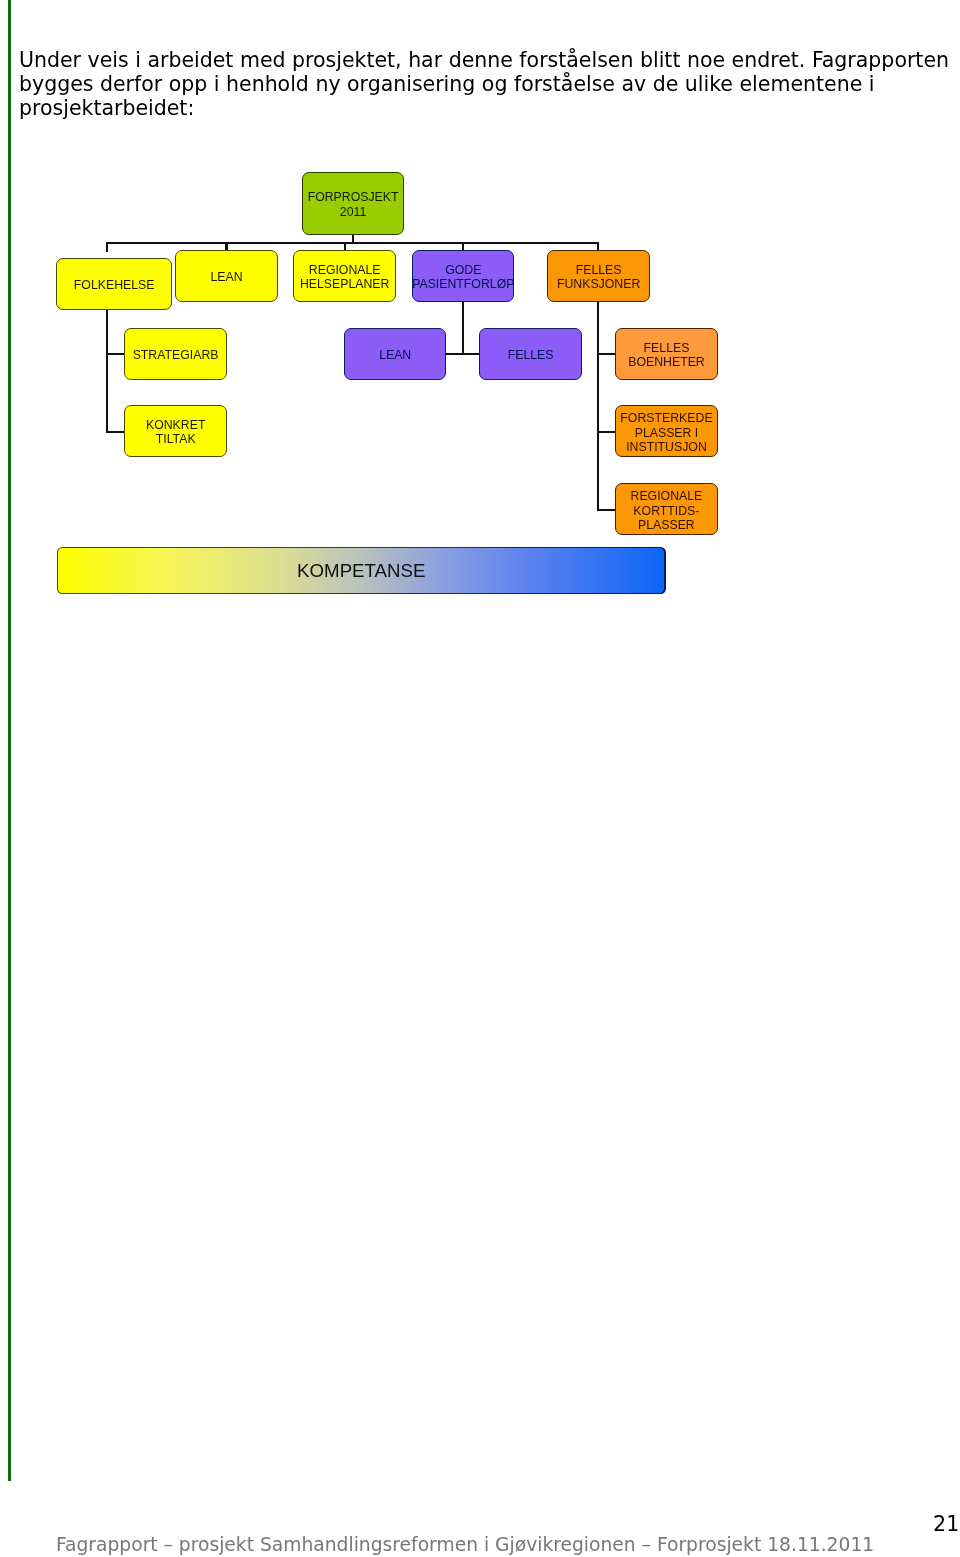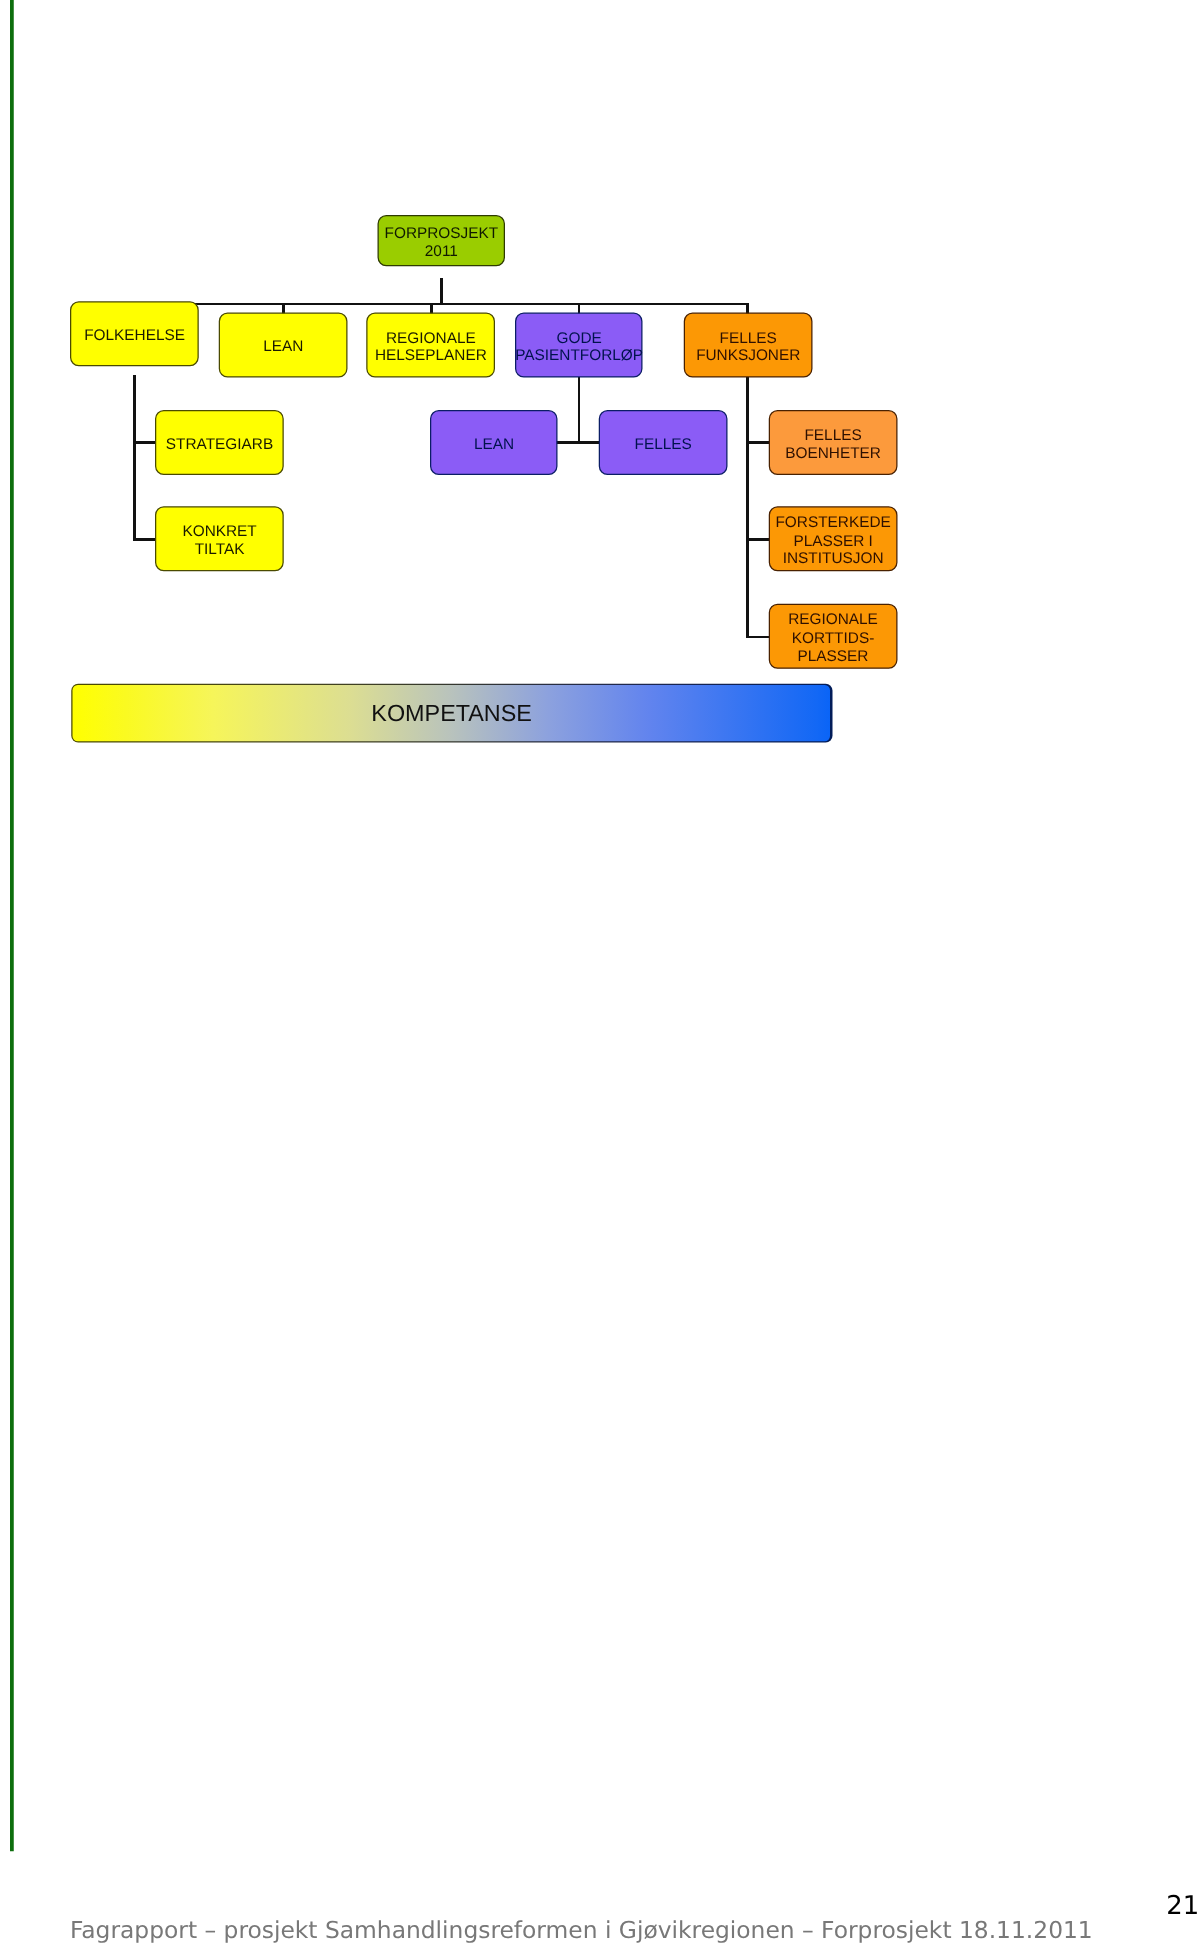--- a/index.html
+++ b/index.html
@@ -77,20 +77,21 @@
     position:absolute; left:933px; top:1513px;
     font-size:20.7px; line-height:22px; color:#000;
     font-family:"DejaVu Sans", sans-serif;
   }
 </style>
 </head>
 <body>
 
 <div class="page">
   <div class="left-rule"></div>
+  <div class="intro">Under veis i arbeidet med prosjektet, har denne forståelsen blitt noe endret. Fagrapporten bygges derfor opp i henhold ny organisering og forståelse av de ulike elementene i prosjektarbeidet:</div>
   <div class="chart">
     <svg class="connectors" width="960" height="620" viewBox="0 0 960 620">
       <g fill="#111111" shape-rendering="crispEdges">
 
         <rect x="352" y="222" width="2.2" height="21"></rect>
         <rect x="106.2" y="242" width="493" height="2.2"></rect>
         <rect x="106.2" y="242" width="2.2" height="10"></rect>
         <rect x="225.4" y="242" width="2.2" height="10"></rect>
         <rect x="343.9" y="242" width="2.2" height="10"></rect>
         <rect x="462" y="242" width="2.2" height="10"></rect>
@@ -103,27 +104,27 @@
         <rect x="462" y="299" width="2.2" height="56"></rect>
         <rect x="443" y="352.8" width="40" height="2.2"></rect>
 
         <rect x="596.9" y="300" width="2.2" height="210.6"></rect>
         <rect x="596.9" y="352.8" width="21.4" height="2.2"></rect>
         <rect x="596.9" y="430.6" width="21.4" height="2"></rect>
         <rect x="596.9" y="508.6" width="21.4" height="2"></rect>
       </g>
     </svg>
     <div class="nodes">
-        <div class="node green" style="left: 301.8px; top: 172.1px; width: 102.6px; height: 41px;">
+        <div class="node green" style="left: 301.8px; top: 172.1px; width: 102.6px; height: 63px;">
           <div style="transform: translateY(1px);">
             <span>FORPROSJEKT</span>
             <span>2011</span>
           </div>
         </div>
-        <div class="node yellow" style="left: 56.2px; top: 241px; width: 103px; height: 52px;">
+        <div class="node yellow" style="left: 56.2px; top: 258px; width: 116px; height: 52px;">
           <div style="transform: translateY(1px);">
             <span>FOLKEHELSE</span>
           </div>
         </div>
         <div class="node yellow" style="left: 175.2px; top: 250px; width: 102.8px; height: 52px;">
           <div style="transform: translateY(1px);">
             <span>LEAN</span>
           </div>
         </div>
         <div class="node yellow" style="left: 293.2px; top: 250px; width: 103px; height: 52px;">

